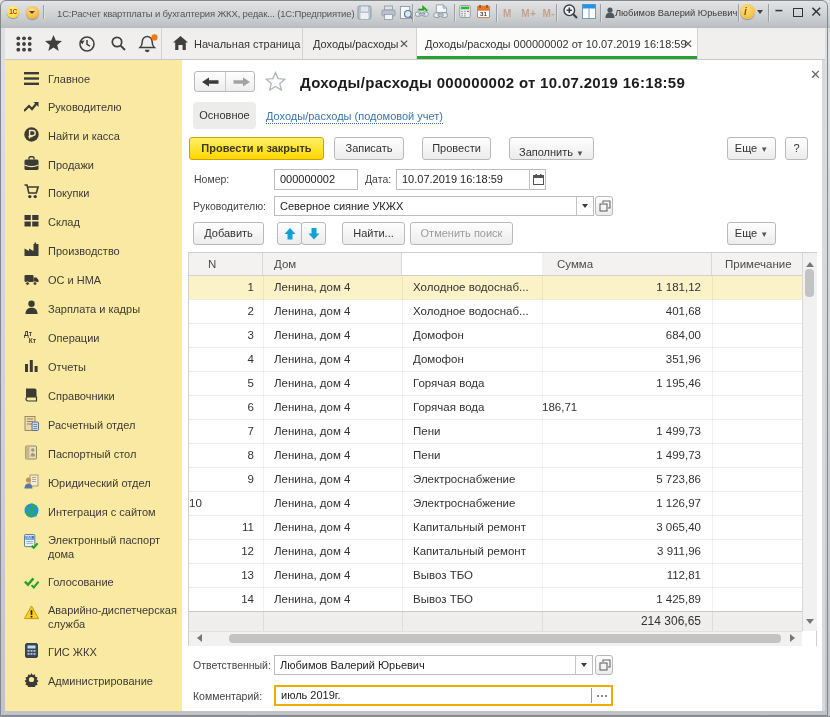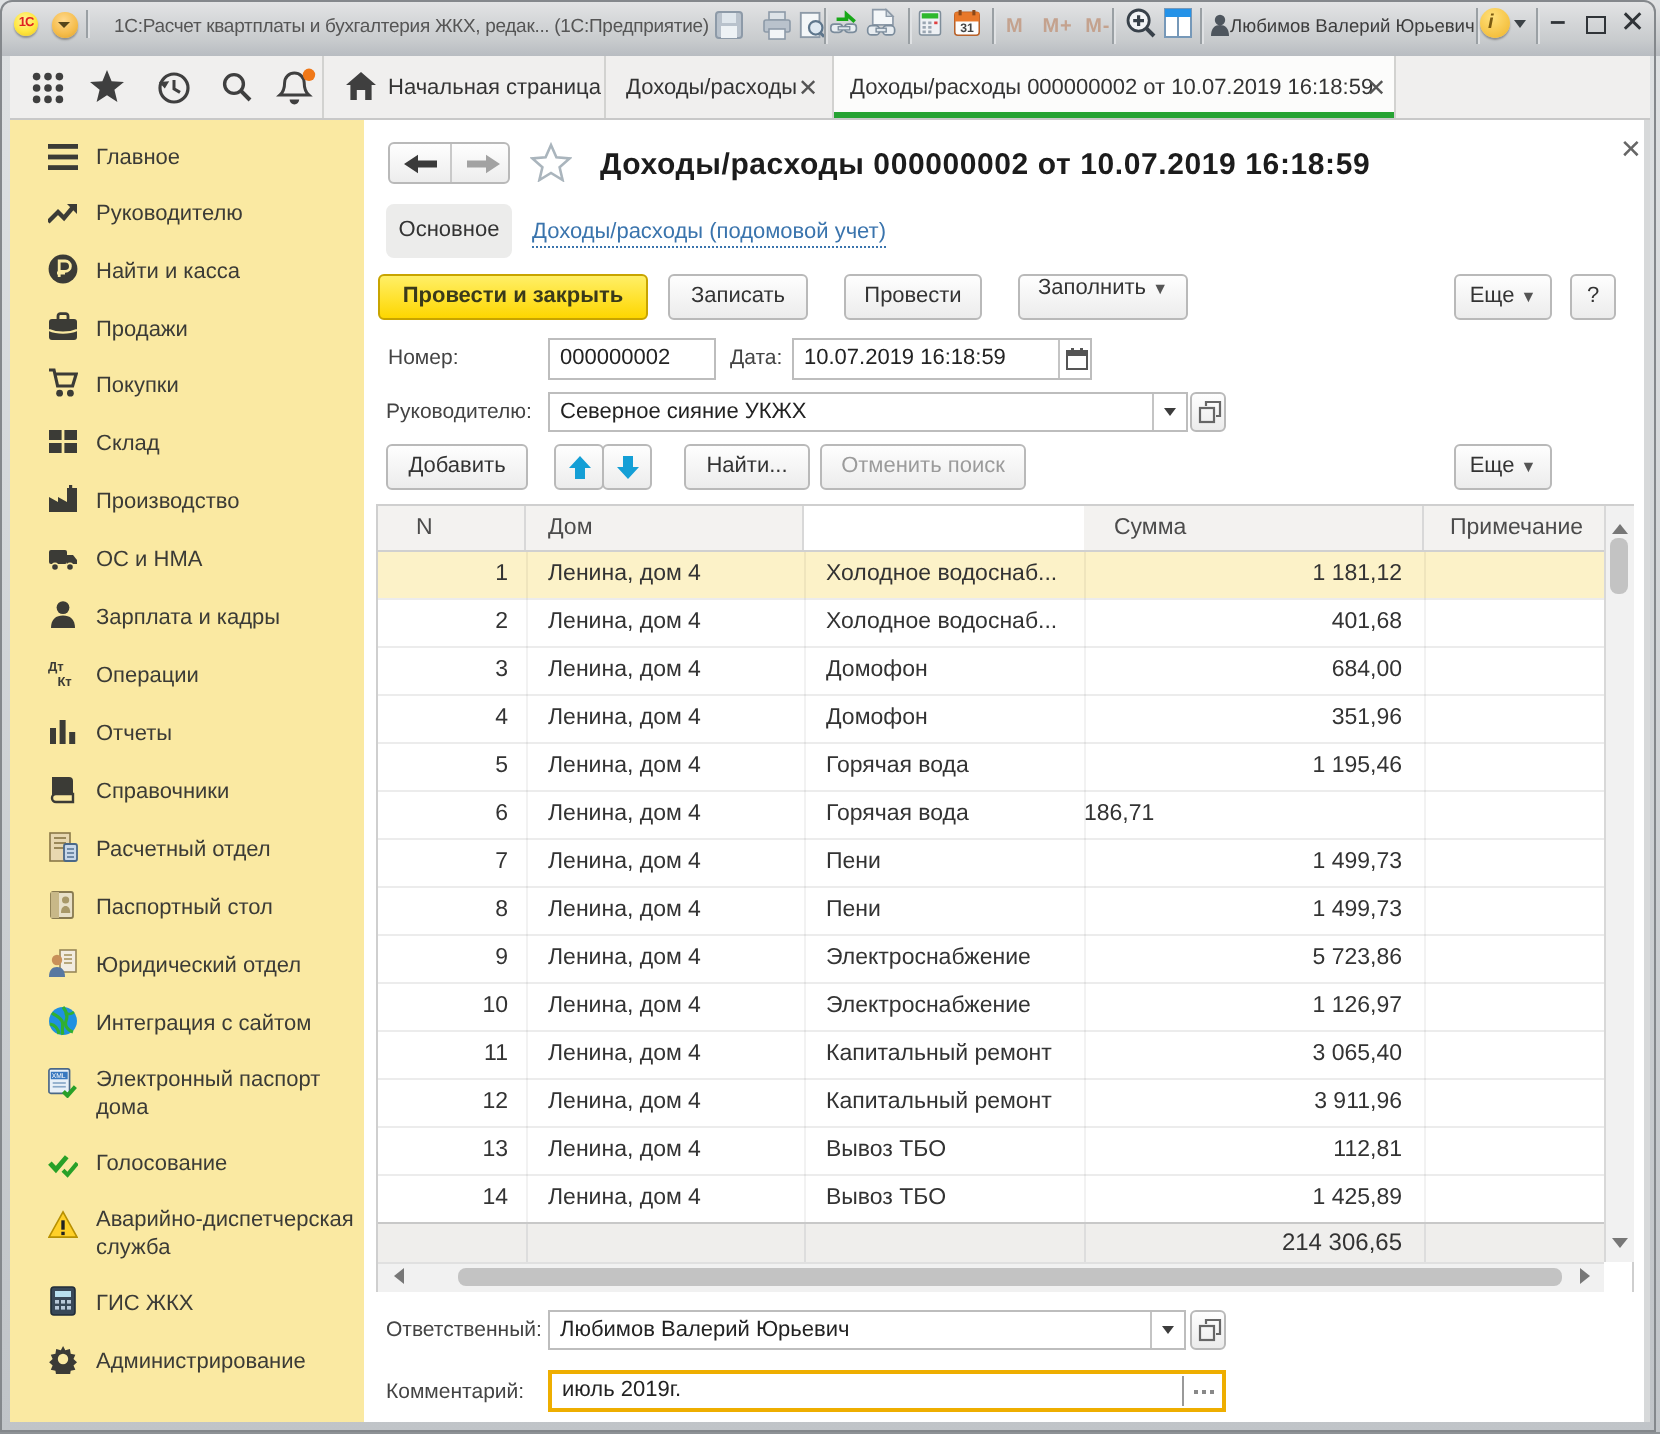--- a/index.html
+++ b/index.html
@@ -431,21 +431,21 @@
   <path d="M10.5 1.5 L13.2 7.6 L19.8 8.2 L14.8 12.6 L16.3 19 L10.5 15.5 L4.7 19 L6.2 12.6 L1.2 8.2 L7.8 7.6 Z" fill="none" stroke="#aab5bd" stroke-width="1.3"></path>
 </svg>
 <div class="abs" style="left:300px;top:74px;font-size:15px;font-weight:bold;color:#1c1c1c;letter-spacing:0.3px">Доходы/расходы 000000002 от 10.07.2019 16:18:59</div>
 <div class="abs" style="left:810px;top:67px;font-size:13px;color:#666">✕</div>
 <div class="chip">Основное</div>
 <div class="flink">Доходы/расходы (подомовой учет)</div>
 
 <div class="btn btn-y" style="left:189px;top:137px;width:135px;height:23px;line-height:21px">Провести и закрыть</div>
 <div class="btn" style="left:334px;top:137px;width:70px;height:23px;line-height:21px">Записать</div>
 <div class="btn" style="left:422px;top:137px;width:69px;height:23px;line-height:21px">Провести</div>
-<div class="btn" style="left:509px;top:137px;width:85px;height:23px;line-height:12px">Заполнить <span style="font-size:8px;color:#555">▼</span></div>
+<div class="btn" style="left:509px;top:137px;width:85px;height:23px;line-height:28px">Заполнить <span style="font-size:8px;color:#555">▼</span></div>
 <div class="btn" style="left:727px;top:137px;width:49px;height:23px;line-height:21px">Еще <span style="font-size:8px;color:#555">▼</span></div>
 <div class="btn" style="left:785px;top:137px;width:23px;height:23px;line-height:21px">?</div>
 
 <div class="lbl" style="left:194px;top:173px">Номер:</div>
 <div class="inp" style="left:274px;top:169px;width:84px;height:21px;line-height:19px;padding-left:5px">000000002</div>
 <div class="lbl" style="left:365px;top:173px">Дата:</div>
 <div class="inp" style="left:396px;top:169px;width:150px;height:21px;line-height:19px;padding-left:5px">10.07.2019 16:18:59
   <div class="abs" style="left:132px;top:0;width:17px;height:19px;border-left:1px solid #c4c4c4">
     <svg style="position:absolute;left:3px;top:4px" width="11" height="11" viewBox="0 0 11 11">
         <rect x="0.5" y="1.5" width="10" height="9" fill="none" stroke="#555" stroke-width="1"></rect>
@@ -573,21 +573,21 @@
 <div class="cell" style="left:0;width:65px;text-align:right">9</div>
 <div class="cell" style="left:85px;width:125px">Ленина, дом 4</div>
 <div class="cell" style="left:224px;width:127px">Электроснабжение</div>
 <div class="cell" style="left:353px;width:159px;text-align:right">5 723,86</div>
 <div style="position:absolute;left:74px;top:0;width:1px;height:24px;background:rgba(0,0,0,0.05)"></div>
 <div style="position:absolute;left:213px;top:0;width:1px;height:24px;background:rgba(0,0,0,0.05)"></div>
 <div style="position:absolute;left:353px;top:0;width:1px;height:24px;background:rgba(0,0,0,0.05)"></div>
 <div style="position:absolute;left:523px;top:0;width:1px;height:24px;background:rgba(0,0,0,0.05)"></div>
 </div>
 <div class="row" style="top:239px">
-<div class="cell" style="left:0;width:65px;text-align:right">10</div>
+<div class="cell" style="left:0;width:65px;">10</div>
 <div class="cell" style="left:85px;width:125px">Ленина, дом 4</div>
 <div class="cell" style="left:224px;width:127px">Электроснабжение</div>
 <div class="cell" style="left:353px;width:159px;text-align:right">1 126,97</div>
 <div style="position:absolute;left:74px;top:0;width:1px;height:24px;background:rgba(0,0,0,0.05)"></div>
 <div style="position:absolute;left:213px;top:0;width:1px;height:24px;background:rgba(0,0,0,0.05)"></div>
 <div style="position:absolute;left:353px;top:0;width:1px;height:24px;background:rgba(0,0,0,0.05)"></div>
 <div style="position:absolute;left:523px;top:0;width:1px;height:24px;background:rgba(0,0,0,0.05)"></div>
 </div>
 <div class="row" style="top:263px">
 <div class="cell" style="left:0;width:65px;text-align:right">11</div>

